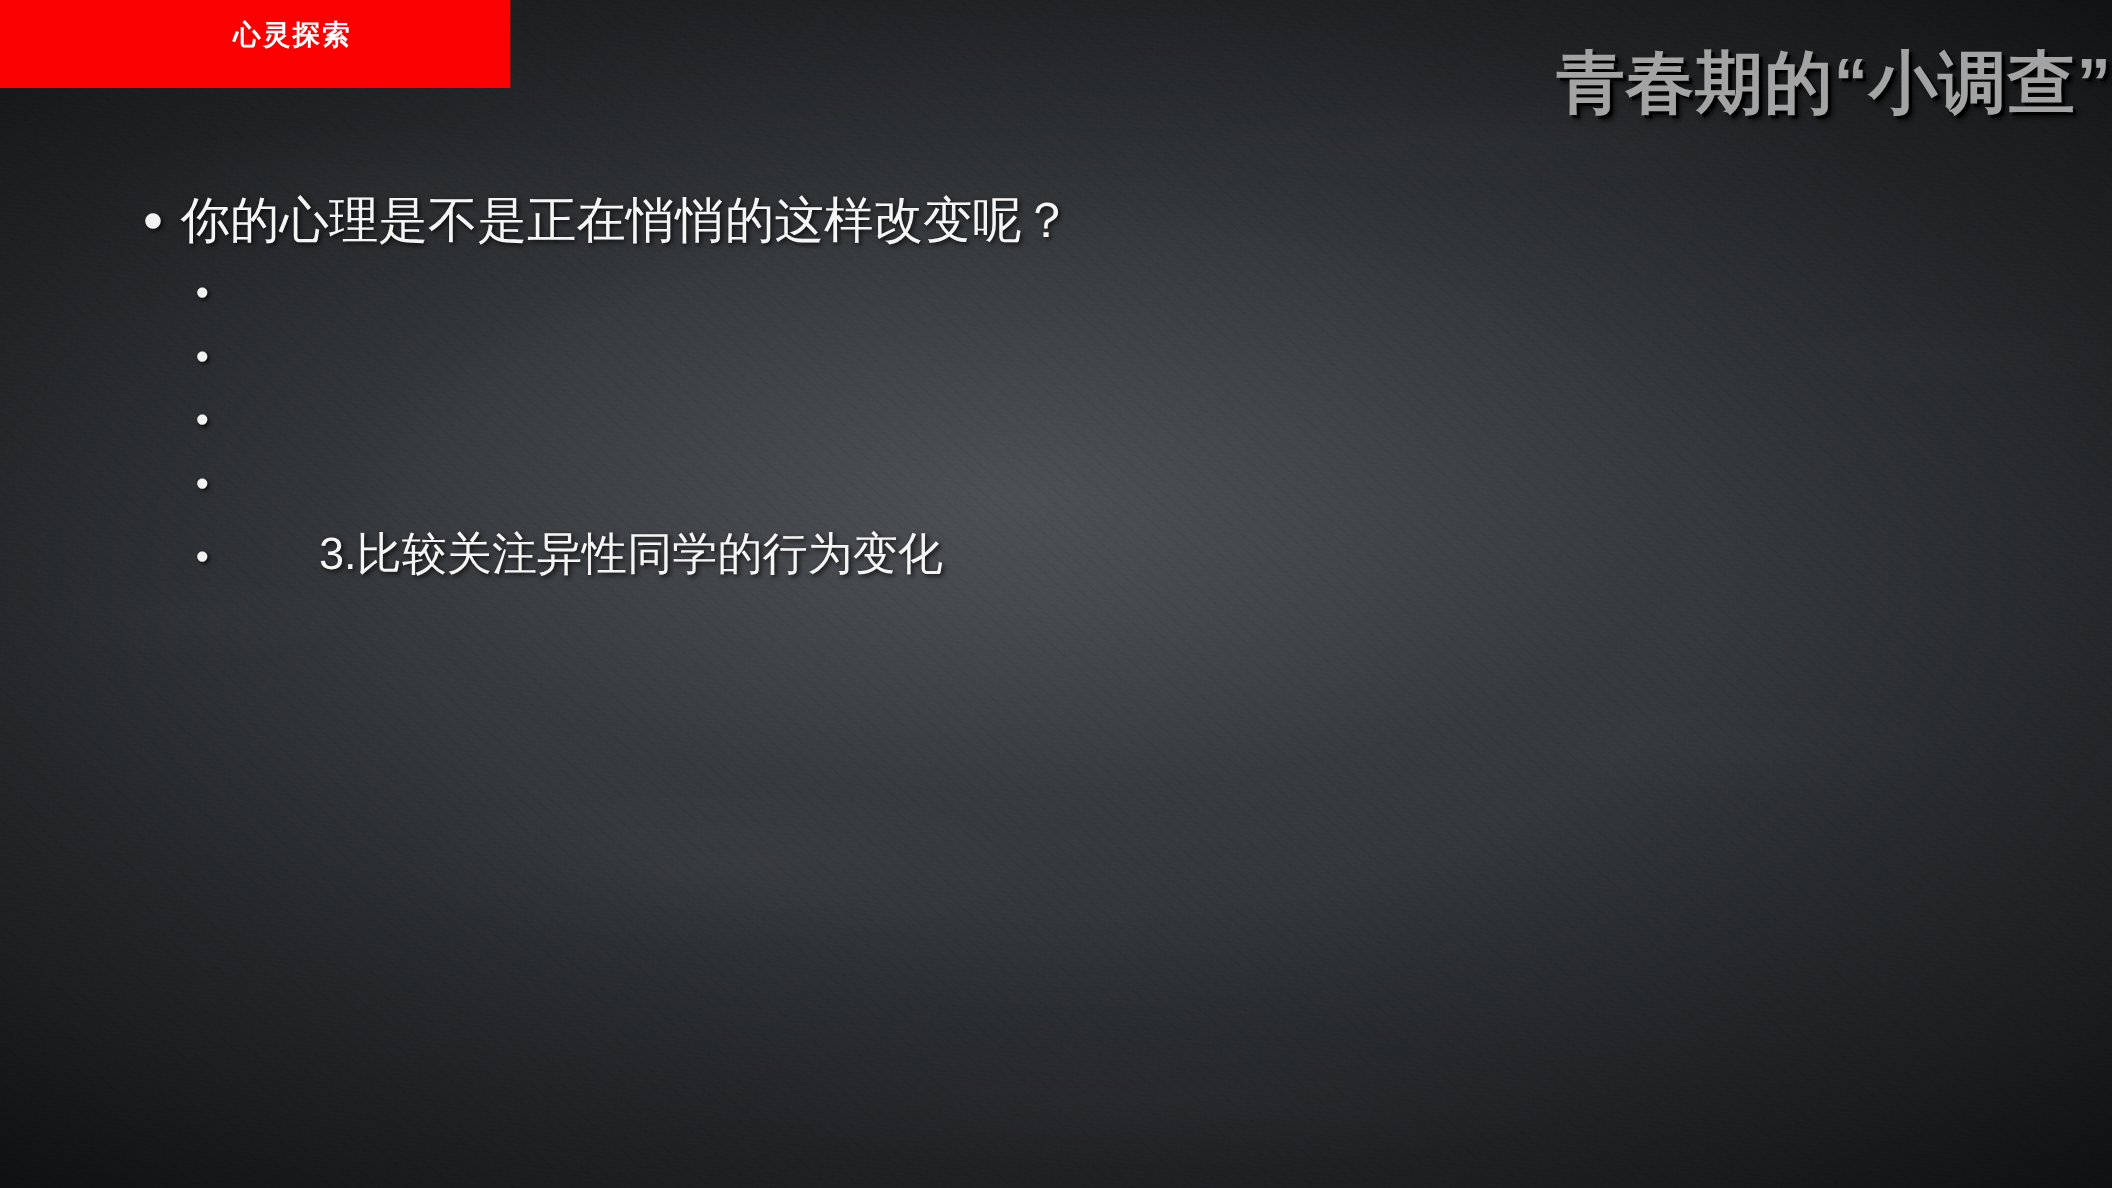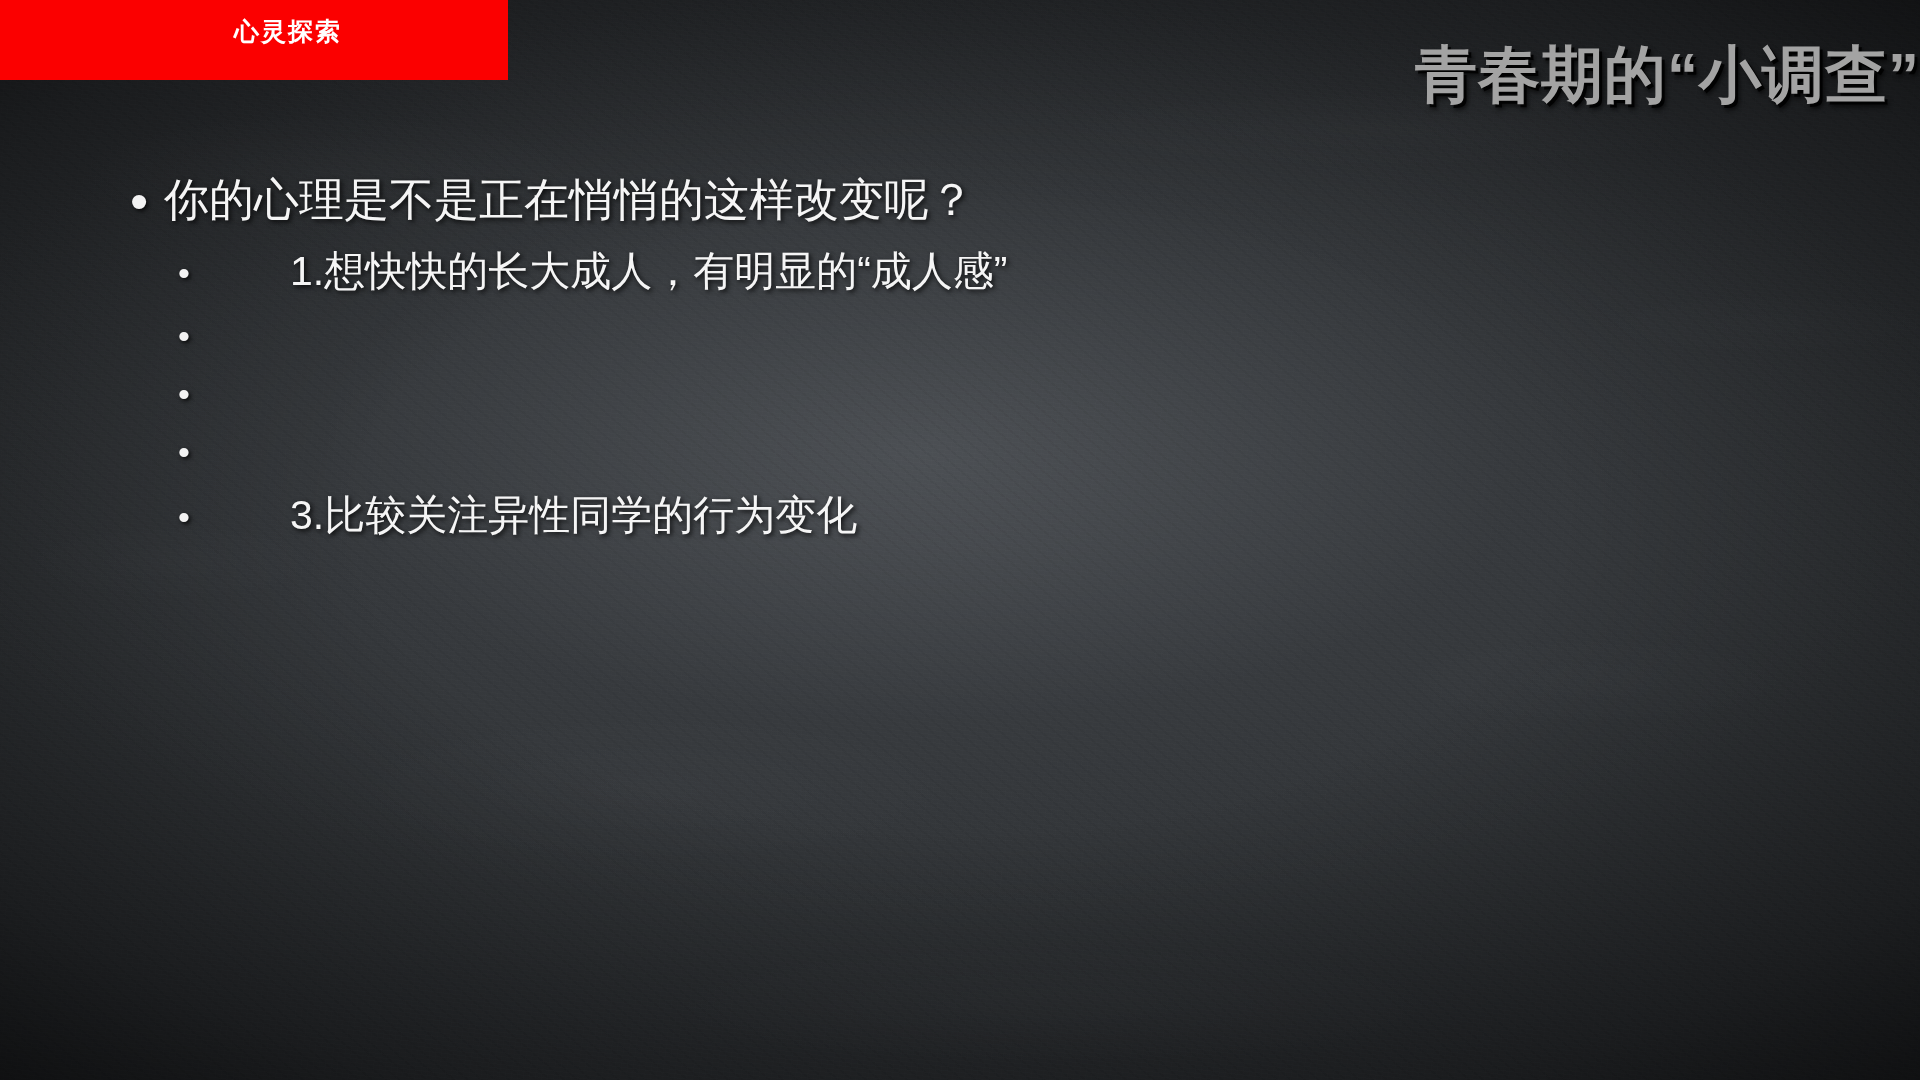--- a/index.html
+++ b/index.html
@@ -49,21 +49,21 @@
     position: absolute;
     inset: 0;
     background: radial-gradient(ellipse 78% 72% at 50% 48%, rgba(0,0,0,0) 40%, rgba(0,0,0,0.35) 80%, rgba(0,0,0,0.62) 100%);
     pointer-events: none;
   }
   
   .banner {
     position: absolute;
     left: 0;
     top: 0;
-    width: 508px;
+    width: 464px;
     height: 80px;
     background: #fb0000;
     display: flex;
     align-items: center;
     justify-content: center;
     z-index: 5;
   }
   .banner-text {
     color: #ffffff;
     font-size: 25px;
@@ -157,21 +157,20 @@
 
   <div class="body-area">
 
     <div class="lvl1">
       <span class="bullet">•</span>
       <span class="text">你的心理是不是正在悄悄的这样改变呢？</span>
     </div>
 
     <div class="lvl2">
       <span class="bullet">•</span>
-      <span class="text">1.想快快的长大成人，有明显的“成人感”</span>
     </div>
 
     <div class="lvl2">
       <span class="bullet">•</span>
     </div>
 
     <div class="lvl2">
       <span class="bullet">•</span>
     </div>
 

